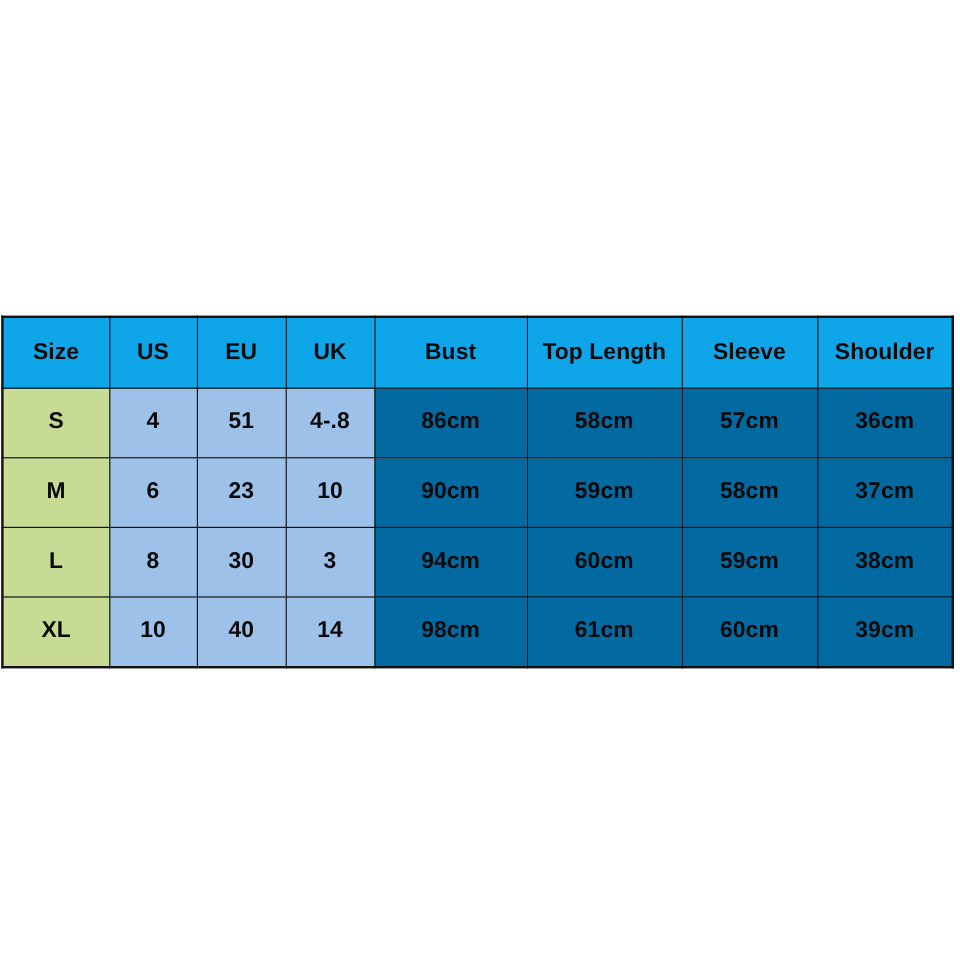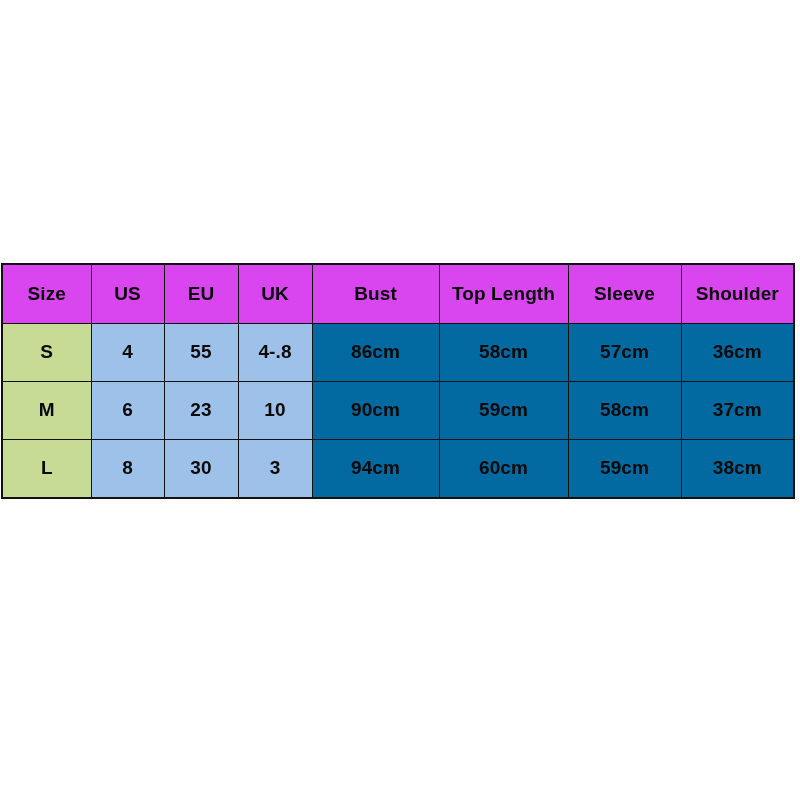--- a/index.html
+++ b/index.html
@@ -52,21 +52,21 @@
     vertical-align: middle;
     font-weight: bold;
     color: #0a0a0a;
     padding: 0;
     line-height: 1.1;
     letter-spacing: 0.1px;
   }
 
   table.size-chart thead th {
     height: 58px;
-    background: #d946ef;
+    background: #0ea5e9;
     font-size: 19px;
   }
 
   table.size-chart tbody td {
     height: 57px;
     font-size: 19px;
     background: #ffffff;
   }
 
   table.size-chart tbody td.cell-size {
@@ -107,21 +107,21 @@
           <th>Top Length</th>
           <th>Sleeve</th>
           <th>Shoulder</th>
         </tr>
       </thead>
 
       <tbody>
         <tr>
           <td class="cell-size">S</td>
           <td class="cell-intl">4</td>
-          <td class="cell-intl">55</td>
+          <td class="cell-intl">51</td>
           <td class="cell-intl">4-.8</td>
           <td class="cell-meas">86cm</td>
           <td class="cell-meas">58cm</td>
           <td class="cell-meas">57cm</td>
           <td class="cell-meas">36cm</td>
         </tr>
         <tr>
           <td class="cell-size">M</td>
           <td class="cell-intl">6</td>
           <td class="cell-intl">23</td>
@@ -134,17 +134,27 @@
         <tr>
           <td class="cell-size">L</td>
           <td class="cell-intl">8</td>
           <td class="cell-intl">30</td>
           <td class="cell-intl">3</td>
           <td class="cell-meas">94cm</td>
           <td class="cell-meas">60cm</td>
           <td class="cell-meas">59cm</td>
           <td class="cell-meas">38cm</td>
         </tr>
+        <tr>
+          <td class="cell-size">XL</td>
+          <td class="cell-intl">10</td>
+          <td class="cell-intl">40</td>
+          <td class="cell-intl">14</td>
+          <td class="cell-meas">98cm</td>
+          <td class="cell-meas">61cm</td>
+          <td class="cell-meas">60cm</td>
+          <td class="cell-meas">39cm</td>
+        </tr>
       </tbody>
     </table>
   </div>
 
 </div>
 
 </body></html>

